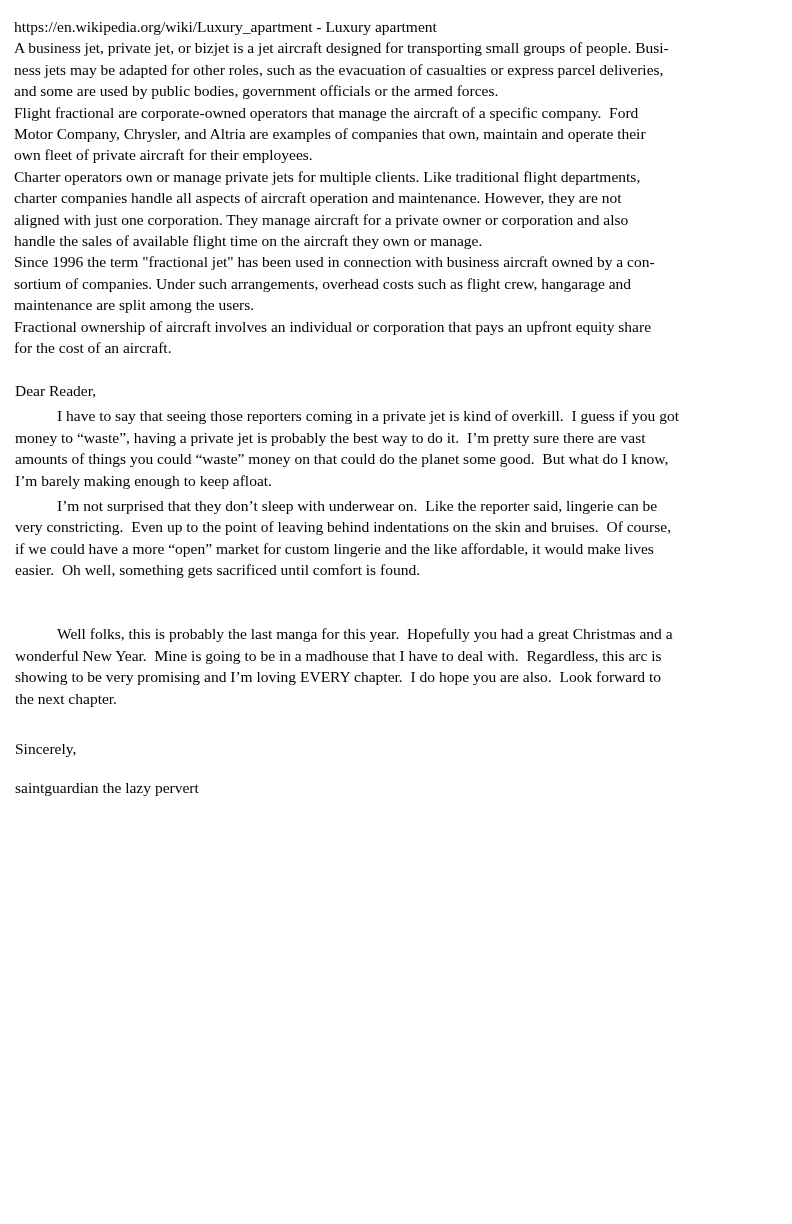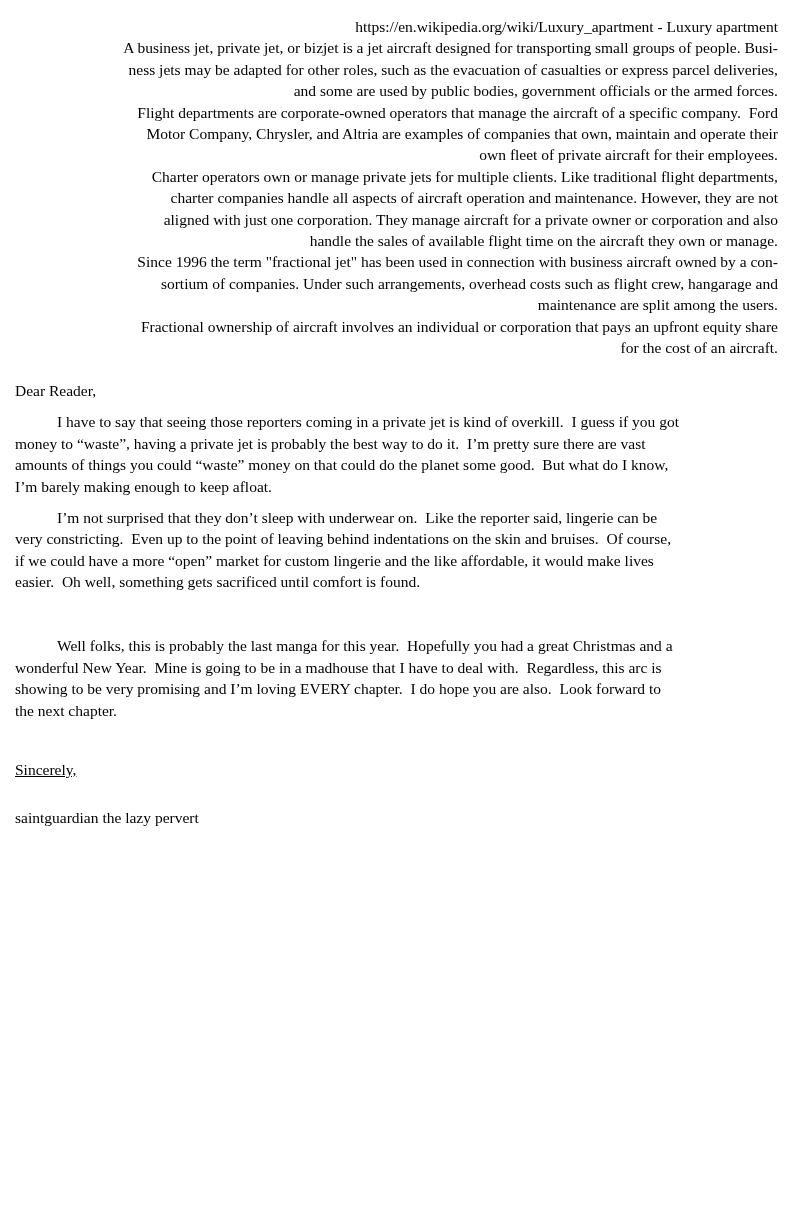--- a/index.html
+++ b/index.html
@@ -17,67 +17,66 @@
     font-size: 15.5px;
     line-height: 21.4px;
     color: #000000;
     padding-top: 16px;
     box-sizing: border-box;
     width: 792px;
     height: 1208px;
   }
   
   .article {
-    text-align: right;
+    text-align: left;
     padding: 0 14px;
   }
   .article .par {
     white-space: pre;      
     margin: 0;
   }
   
   .letter {
     text-align: left;
     padding: 0 4px 0 15px;
   }
   .salutation {
     margin-top: 21.4px;
     white-space: pre;
   }
   .letter .par {
     white-space: pre;
     text-indent: 42px;
-    margin: 10px 0 0 0;
+    margin: 4px 0 0 0;
   }
   .letter .par.extra-gap {
     margin-top: 42.8px;
   }
   .closing {
-    margin-top: 38px;
+    margin-top: 29px;
     white-space: pre;
-    text-decoration: underline;
   }
   .signature {
-    margin-top: 27px;
+    margin-top: 18px;
   }
   .signature div {
     white-space: pre;
   }
 </style>
 </head>
 <body>
 
 <div class="page">
 
   <div class="article">
     <div class="par">https://en.wikipedia.org/wiki/Luxury_apartment - Luxury apartment</div>
     <div class="par">A business jet, private jet, or bizjet is a jet aircraft designed for transporting small groups of people. Busi-
 ness jets may be adapted for other roles, such as the evacuation of casualties or express parcel deliveries,
 and some are used by public bodies, government officials or the armed forces.</div>
-    <div class="par">Flight departments are corporate-owned operators that manage the aircraft of a specific company.  Ford
+    <div class="par">Flight fractional are corporate-owned operators that manage the aircraft of a specific company.  Ford
 Motor Company, Chrysler, and Altria are examples of companies that own, maintain and operate their
 own fleet of private aircraft for their employees.</div>
     <div class="par">Charter operators own or manage private jets for multiple clients. Like traditional flight departments,
 charter companies handle all aspects of aircraft operation and maintenance. However, they are not
 aligned with just one corporation. They manage aircraft for a private owner or corporation and also
 handle the sales of available flight time on the aircraft they own or manage.</div>
     <div class="par">Since 1996 the term "fractional jet" has been used in connection with business aircraft owned by a con-
 sortium of companies. Under such arrangements, overhead costs such as flight crew, hangarage and
 maintenance are split among the users.</div>
     <div class="par">Fractional ownership of aircraft involves an individual or corporation that pays an upfront equity share

